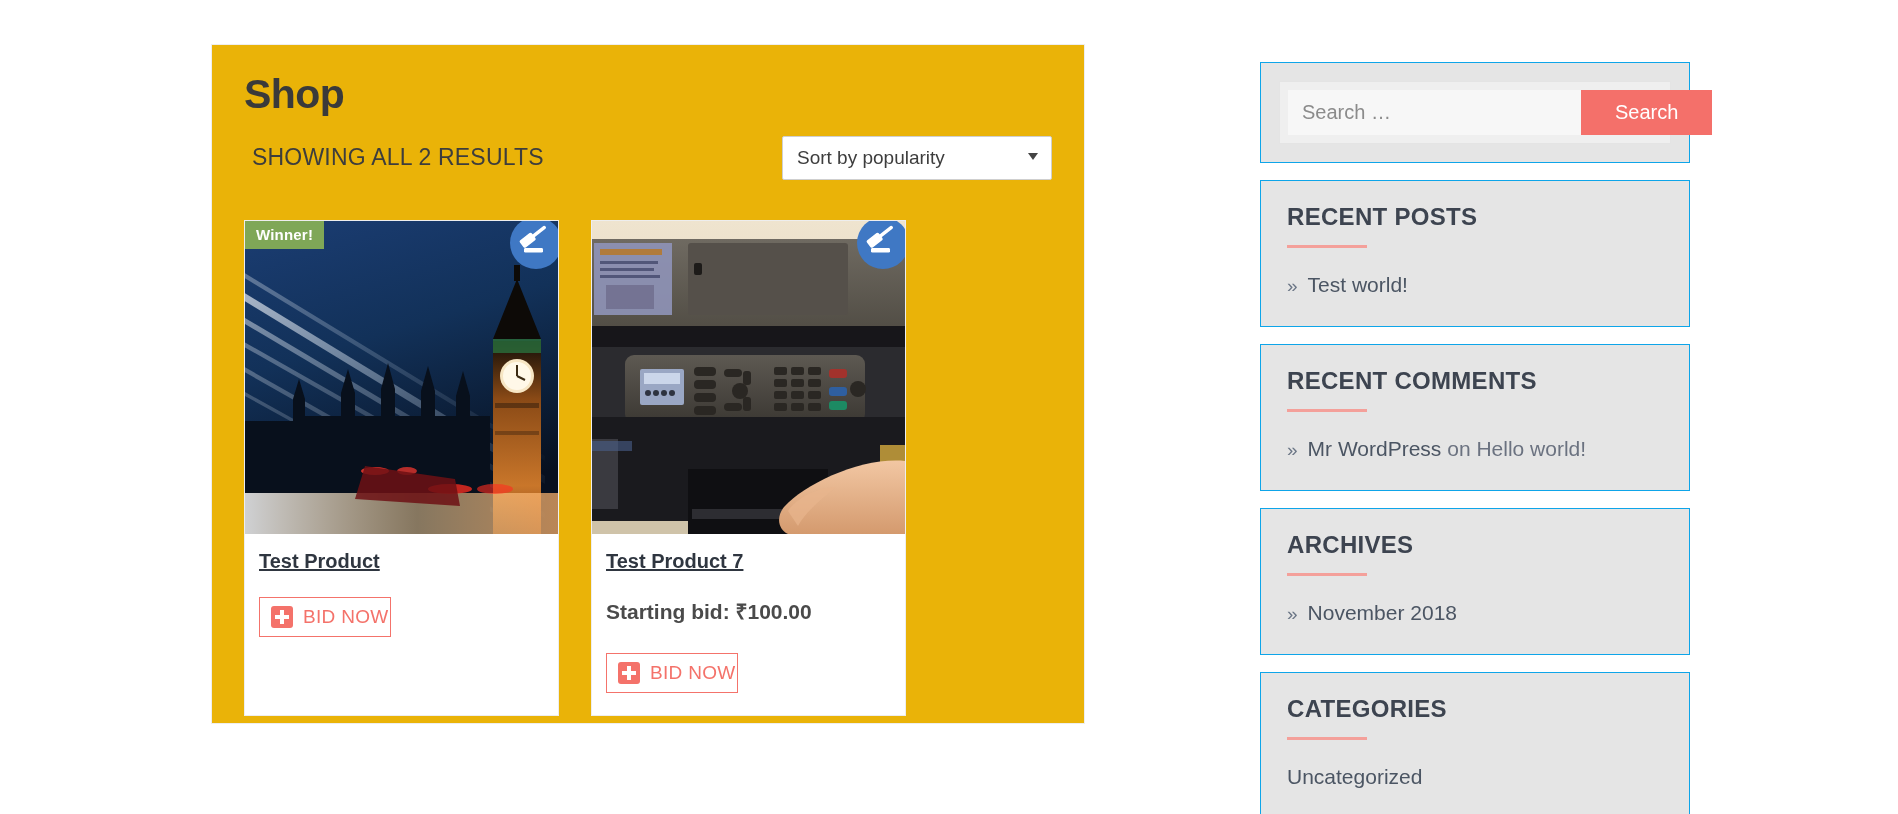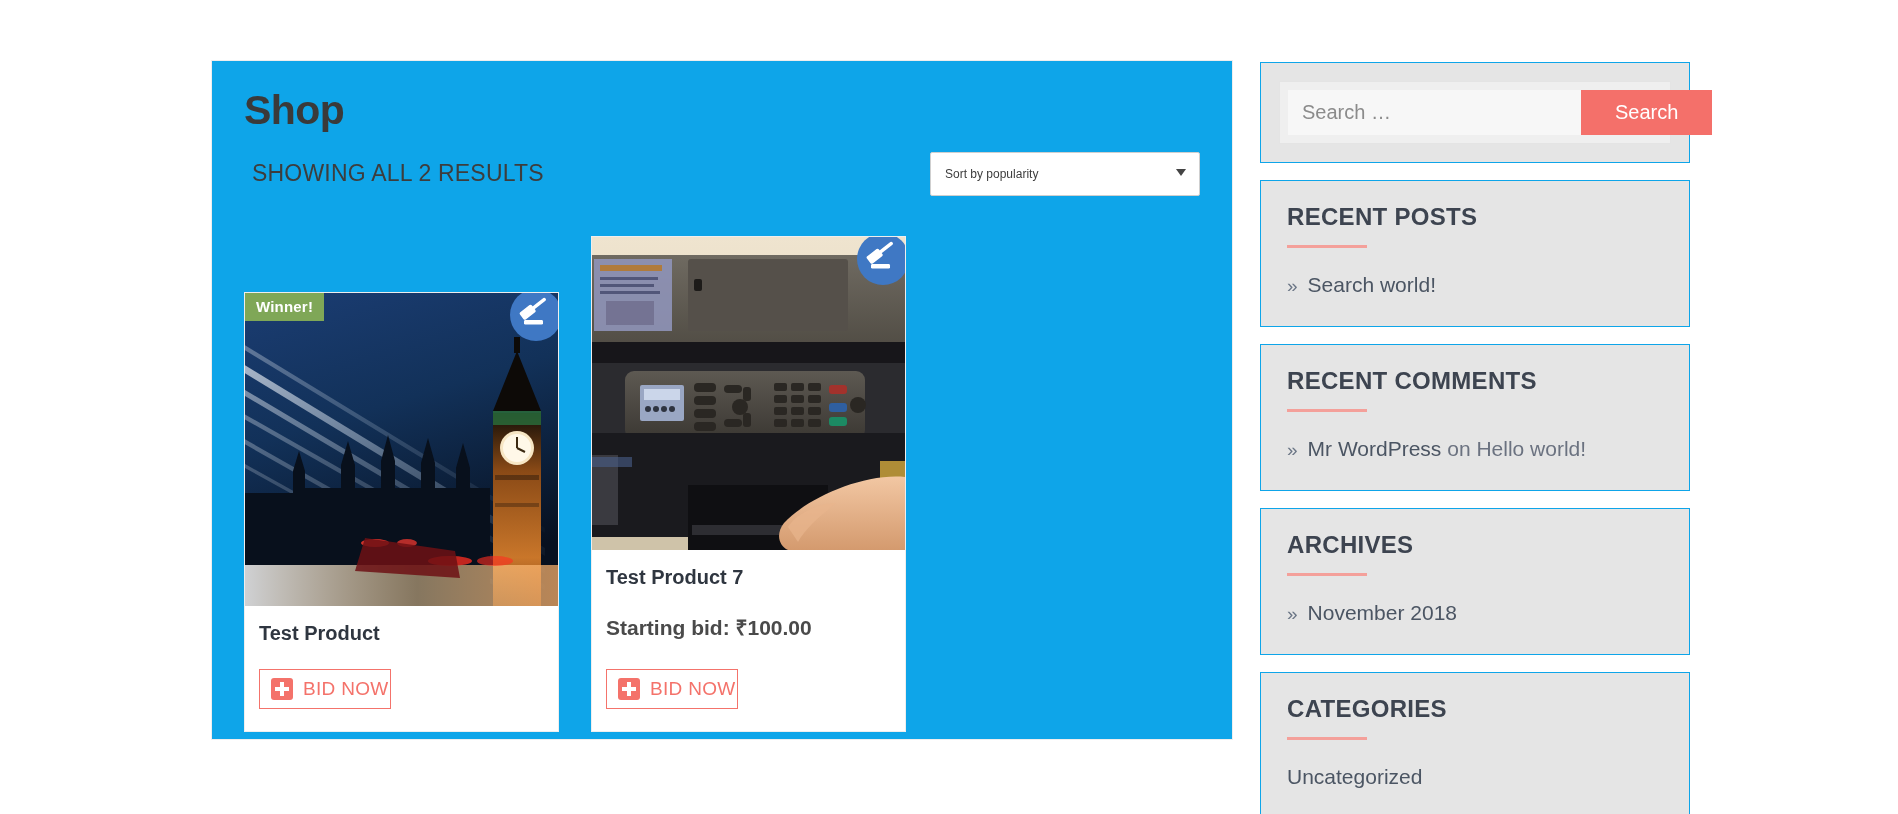--- a/index.html
+++ b/index.html
@@ -16,24 +16,24 @@
     position: relative;
     width: 1898px;
     height: 814px;
     background: #ffffff;
   }
 
   
   .main-col {
     position: absolute;
     left: 211px;
-    top: 60px;
-    width: 1022px;
+    top: 44px;
+    width: 874px;
     height: 680px;
-    background: #0ea5e9;
+    background: #eab308;
     border: 1px solid #eeeeee;
     padding: 28px 32px 0 32px;
   }
 
   .page-title {
     font-size: 41px;
     font-weight: bold;
     color: #3a3a3a;
     letter-spacing: -0.6px;
     line-height: 1.05;
@@ -64,21 +64,21 @@
   .orderby {
     -webkit-appearance: none;
     -moz-appearance: none;
     appearance: none;
     width: 270px;
     height: 44px;
     background: #ffffff;
     border: 1px solid #cfcfcf;
     border-radius: 2px;
     padding: 0 34px 0 14px;
-    font-size: 12px;
+    font-size: 19px;
     font-family: "Liberation Sans", sans-serif;
     color: #3d3d3d;
     line-height: 42px;
     cursor: pointer;
   }
 
   .ordering .caret {
     position: absolute;
     right: 14px;
     top: 17px;
@@ -88,21 +88,20 @@
     border-right: 5px solid transparent;
     border-top: 7px solid #444;
     pointer-events: none;
   }
 
   
   .products {
     display: flex;
     gap: 32px;
     margin-top: 12px;
-    align-items: flex-end;
   }
 
   .product {
     width: 315px;
     border: 1px solid #eeeeee;
     background: #ffffff;
     padding-bottom: 22px;
   }
 
   .thumb-wrap {
@@ -140,20 +139,21 @@
   }
   .auction-flag svg { position: absolute; left: 7px; top: 6px; }
 
   .prod-body { padding: 16px 14px 0 14px; }
 
   .prod-title {
     font-size: 20px;
     font-weight: bold;
     color: #2f3640;
     margin-bottom: 24px;
+    text-decoration: underline;
   }
 
   .prod-price {
     font-size: 21px;
     font-weight: bold;
     color: #4a4a4a;
     margin-bottom: 28px;
   }
 
   .bid-btn {
@@ -494,21 +494,21 @@
         <button class="search-submit">Search</button>
       </div>
     </div>
 
     <div class="widget">
       <div class="widget-title">RECENT POSTS</div>
       <div class="title-rule"></div>
       <ul class="widget-list">
         <li>
           <span class="chev">»</span>
-          <span class="wlink">Search world!</span>
+          <span class="wlink">Test world!</span>
         </li>
       </ul>
     </div>
 
     <div class="widget">
       <div class="widget-title">RECENT COMMENTS</div>
       <div class="title-rule"></div>
       <ul class="widget-list">
         <li>
           <span class="chev">»</span>

